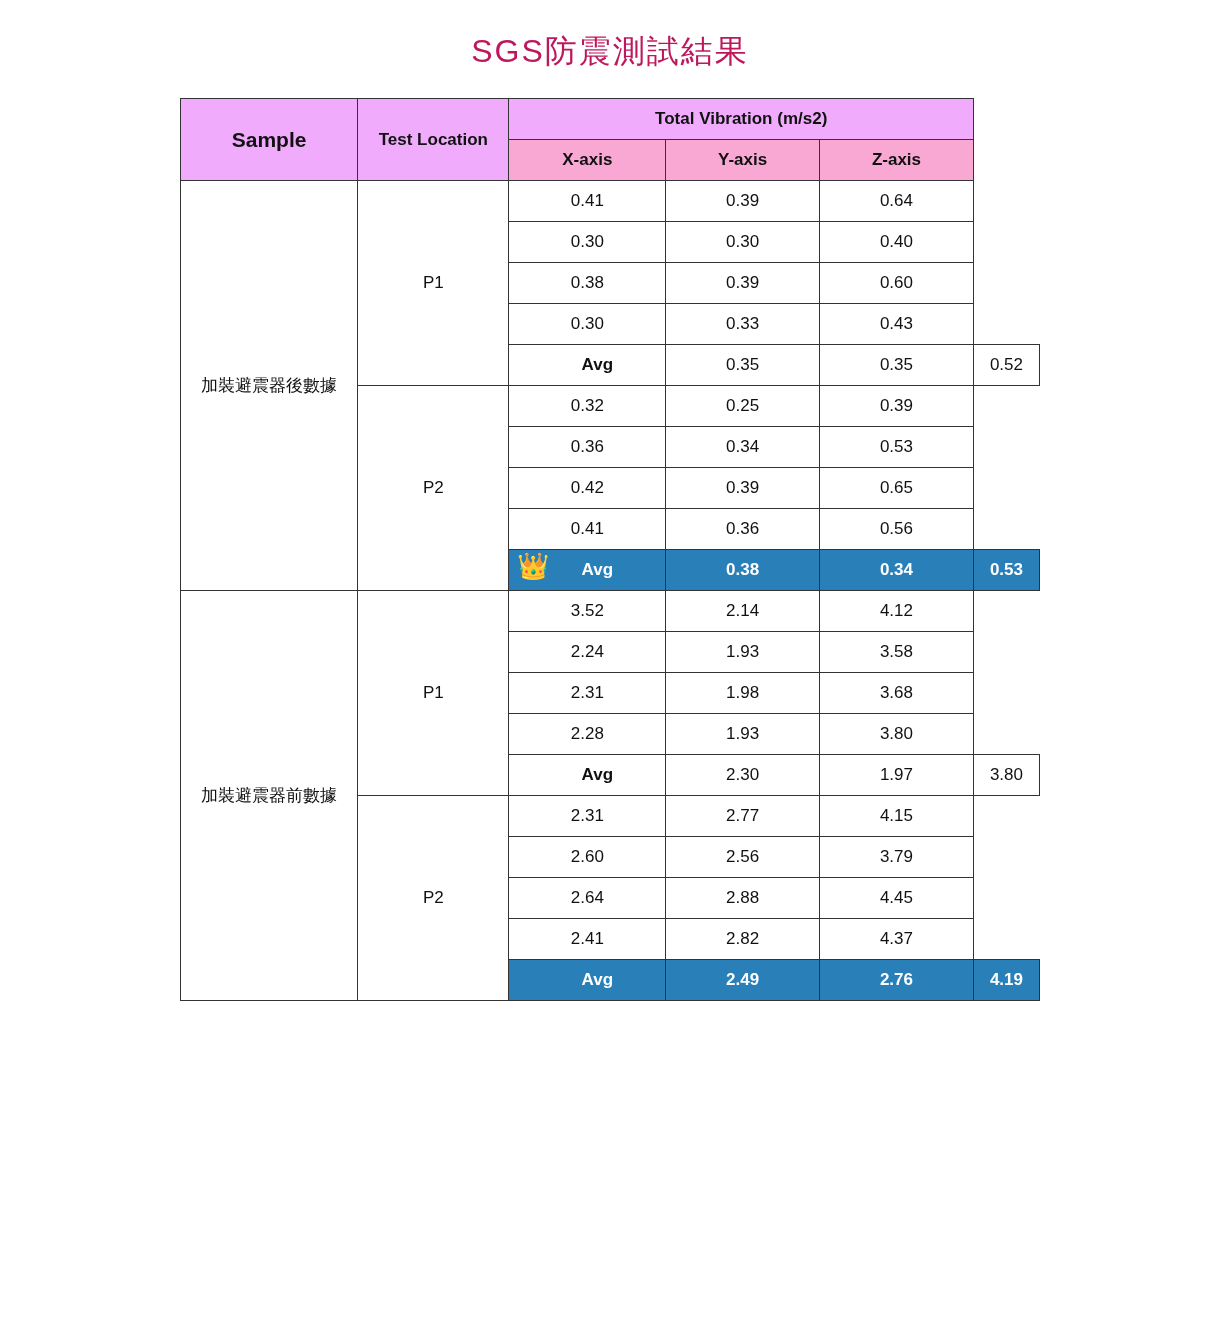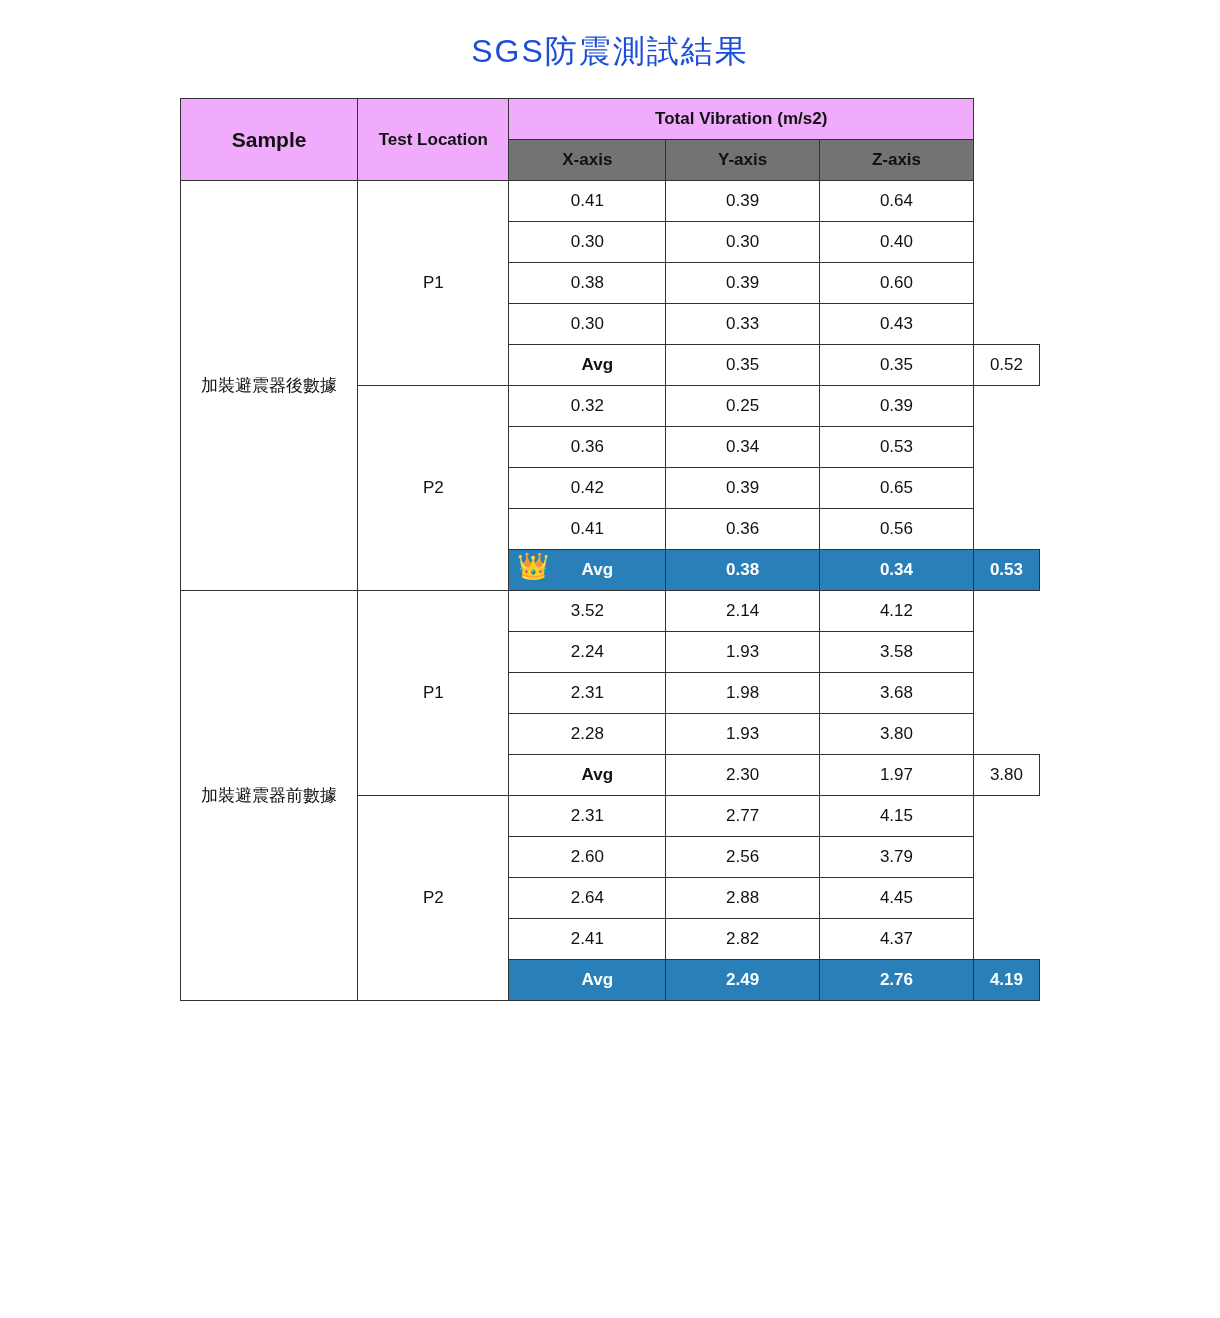--- a/index.html
+++ b/index.html
@@ -9,41 +9,41 @@
       display: flex;
       flex-direction: column;
       align-items: center;
       padding: 30px 20px;
       min-height: 1318px;
     }
     .page-title {
       font-size: 32px;
       font-weight: normal;
       margin-bottom: 24px;
-      color: #1d4ed8;
+      color: #be185d;
       letter-spacing: 2px;
     }
     .main-table {
       border-collapse: collapse;
       width: 860px;
       font-size: 17px;
     }
     .main-table th, .main-table td {
       border: 1.5px solid #333;
       text-align: center;
       padding: 10px 16px;
       color: #111;
     }
     .main-table .header-top th {
       font-weight: bold;
       background: #f0abfc;
     }
     .main-table .header-sub th {
       font-weight: bold;
-      background: #737373;
+      background: #f9a8d4;
     }
     .col-sample {
       width: 190px;
       font-size: 21px;
     }
     .col-location {
       width: 160px;
     }
     .col-value {
       width: 170px;

